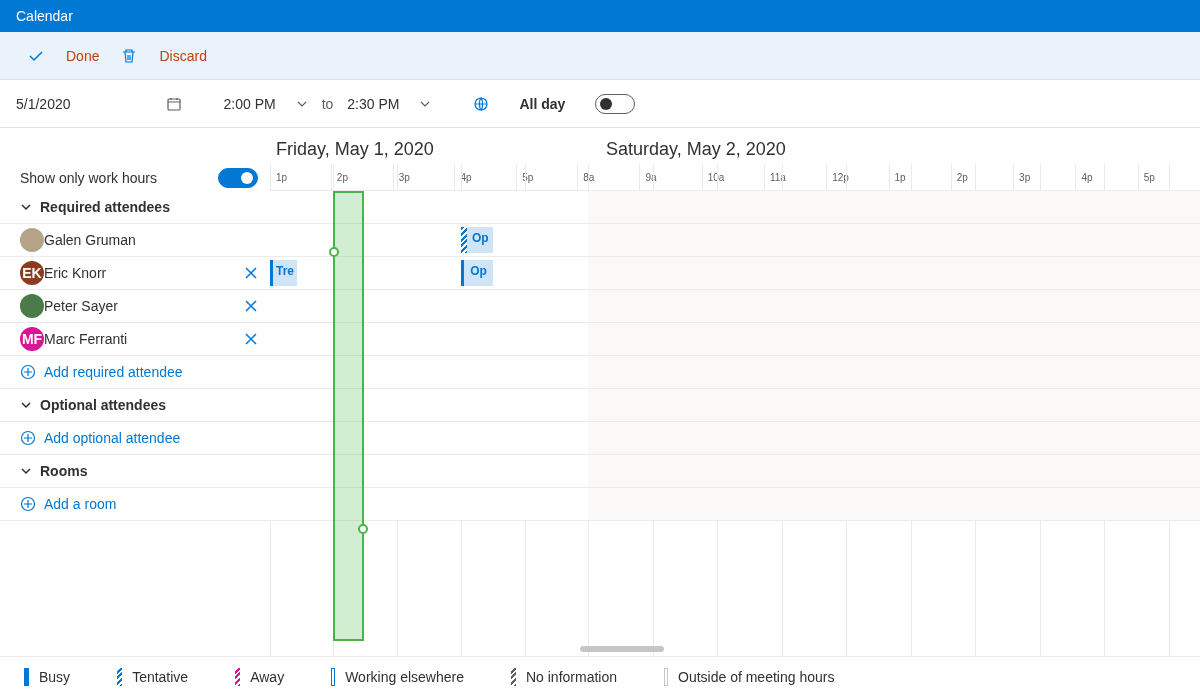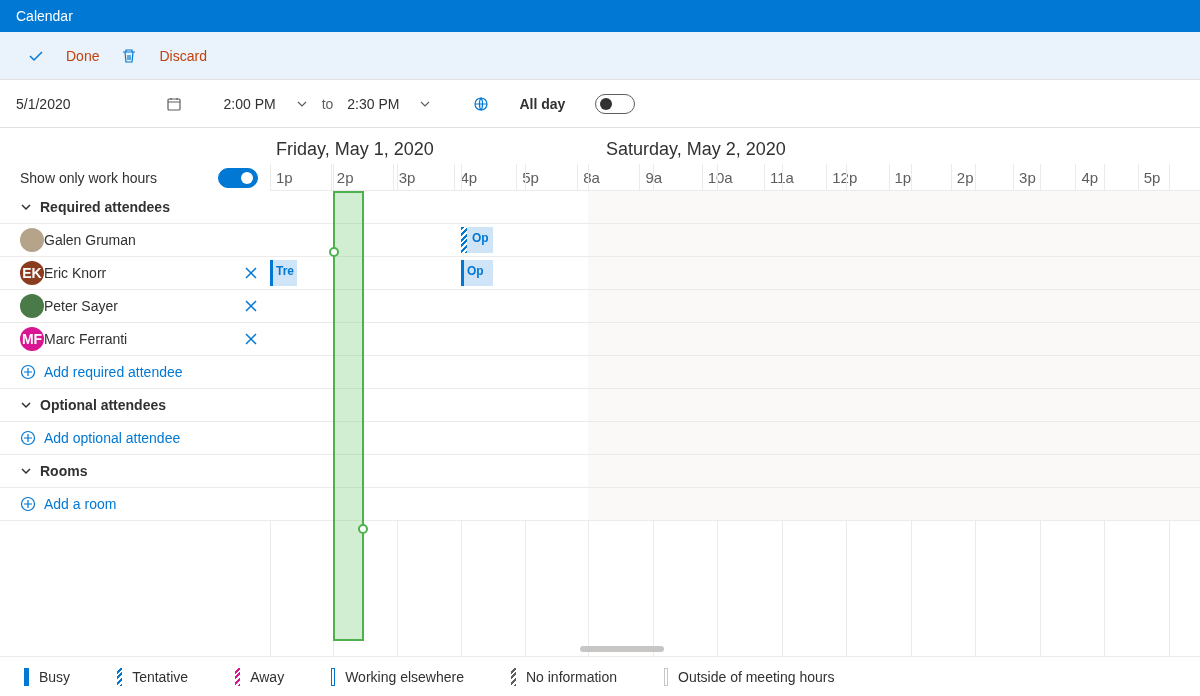--- a/index.html
+++ b/index.html
@@ -29,38 +29,38 @@
 .main { display: flex; height: 528px; }
 .sidebar { width: 270px; flex-shrink: 0; }
 .grid-area { flex: 1; position: relative; overflow: hidden; }
 
 .day-headers { display: flex; height: 36px; }
 .day-header { color: #323130; font-size: 18px; font-weight: 400; display: flex; align-items: flex-end; padding-bottom: 4px; padding-left: 6px; }
 .dh1 { width: 318px; }
 .dh2 { flex: 1; margin-left: 12px; }
 
 .time-headers { display: flex; height: 27px; border-bottom: 1px solid #edebe9; }
-.time-cell { width: 64.5px; color: #605e5c; font-size: 15px; padding-left: 5px; display: flex; align-items: center; border-left: 1px solid #edebe9; }
+.time-cell { width: 64.5px; color: #605e5c; font-size: 10px; padding-left: 5px; display: flex; align-items: center; border-left: 1px solid #edebe9; }
 
 .sidebar-spacer { height: 36px; }
 .work-hours-row { height: 27px; display: flex; align-items: center; padding: 0 12px 0 20px; justify-content: space-between; }
 .section-row { height: 33px; display: flex; align-items: center; padding: 0 12px 0 20px; border-bottom: 1px solid #edebe9; font-weight: 600; gap: 8px; }
 .attendee-row { height: 33px; display: flex; align-items: center; padding: 0 12px 0 20px; border-bottom: 1px solid #edebe9; }
 .attendee-row .remove { margin-left: auto; color: #0078d4; width: 14px; height: 14px; cursor: pointer; }
 .add-row { height: 33px; display: flex; align-items: center; padding: 0 12px 0 20px; border-bottom: 1px solid #edebe9; gap: 8px; color: #0078d4; cursor: pointer; }
 .avatar { width: 24px; height: 24px; border-radius: 50%; display: flex; align-items: center; justify-content: center; font-size: 14px; color: #fff; font-weight: 600; flex-shrink: 0; }
 .av-gg { background: #b5a48a; }
 .av-ek { background: #8b3c1f; }
 .av-ps { background: #4a7a47; }
 .av-mf { background: #d91593; }
 .chev { width: 12px; height: 12px; }
 .plus-circ { width: 16px; height: 16px; }
 
 .grid-rows { position: absolute; left: 0; right: 0; top: 63px; }
-.grid-row { height: 33px; border-bottom: 1px solid #edebe9; display: flex; }
+.grid-row { height: 33px; border-bottom: 1px solid #edebe9; display: flex; text-align: center; }
 .grid-day1 { width: 318px; background: #fff; position: relative; }
 .grid-day2 { flex: 1; background: #faf9f8; }
 .vlines { position: absolute; top: 36px; bottom: 0; left: 0; right: 0; pointer-events: none; }
 .vline { position: absolute; top: 0; bottom: 0; width: 1px; background: #edebe9; }
 
 .sel-block { position: absolute; top: 63px; left: 63px; width: 31px; height: 450px; background: rgba(107,199,107,0.3); border: 2px solid #4db24d; z-index: 2; }
 .sel-handle-top { position: absolute; left: -6px; top: 54px; width: 10px; height: 10px; border: 2px solid #4db24d; background: #fff; border-radius: 50%; z-index: 3; }
 .sel-handle-bot { position: absolute; right: -6px; bottom: 105px; width: 10px; height: 10px; border: 2px solid #4db24d; background: #fff; border-radius: 50%; z-index: 3; }
 
 .busy-block { position: absolute; height: 26px; border-left: 3px solid #0078d4; background: #cfe4f6; color: #0078d4; font-size: 12px; padding: 4px 3px; overflow: hidden; font-weight: 600; }

